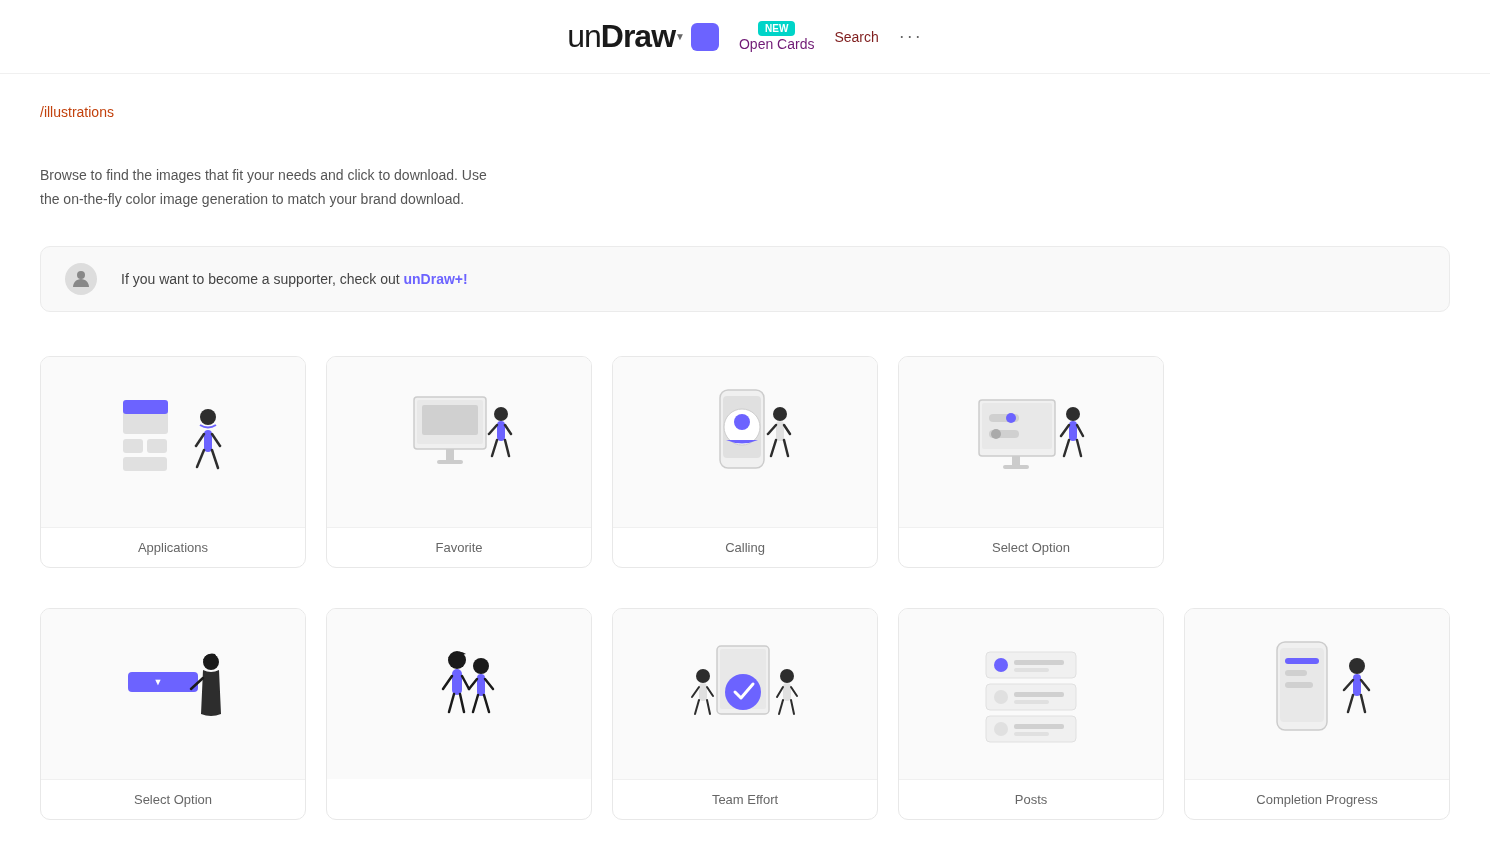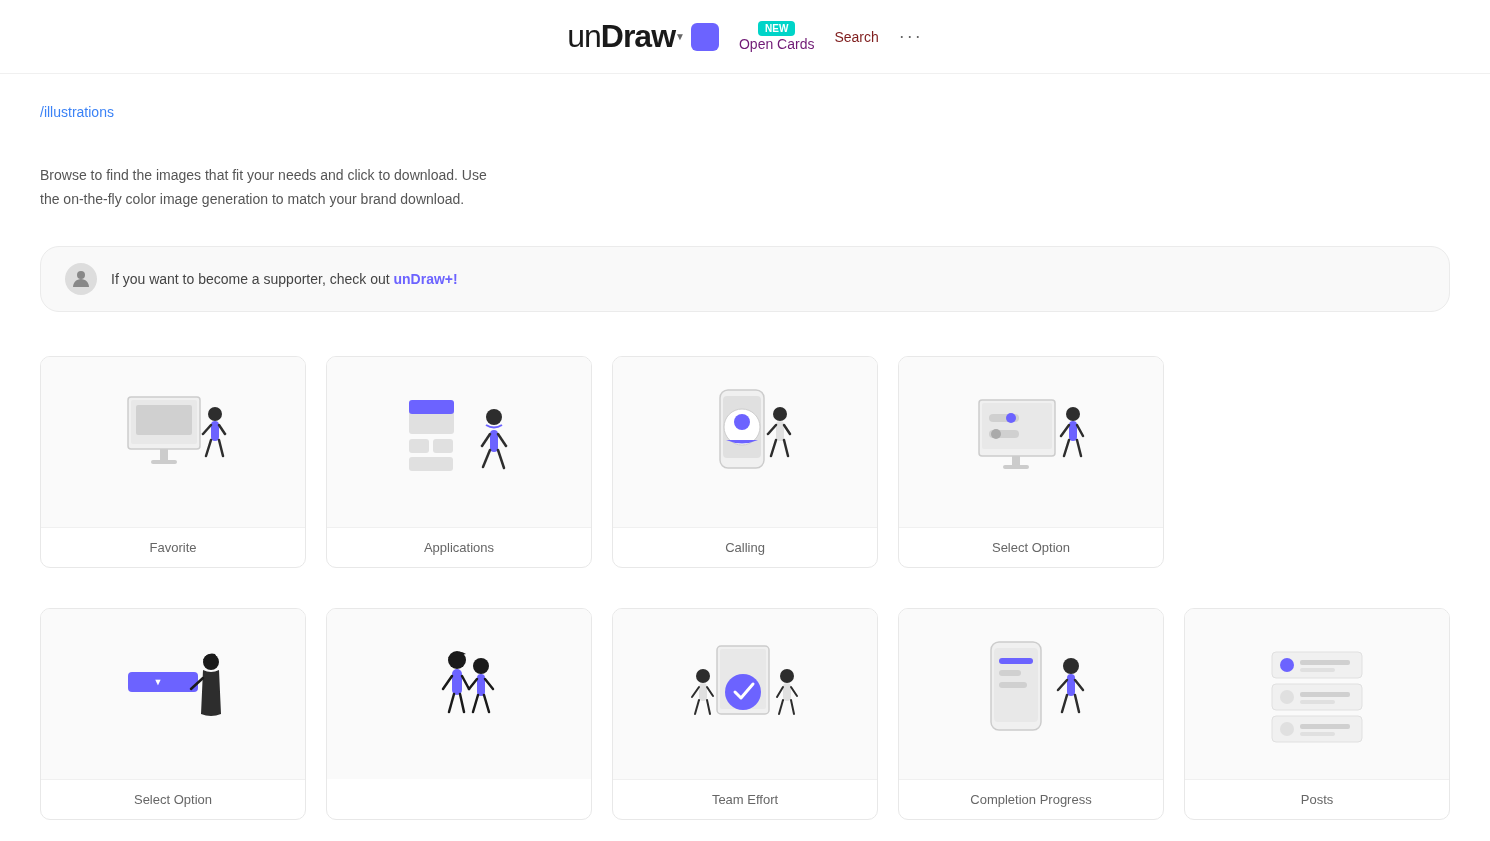--- a/index.html
+++ b/index.html
@@ -73,42 +73,42 @@
       display: flex;
       flex-direction: column;
       align-items: center;
     }
 
     
     .hero {
       padding: 30px 40px 10px;
     }
     .breadcrumb {
-      color: #3b82f6;
+      color: #c2410c;
       font-size: 14px;
       margin-bottom: 2px;
     }
     .hero-desc {
       font-size: 14px;
       color: #555;
       line-height: 1.7;
       max-width: 520px;
       margin-top: 44px;
     }
 
     
     .banner {
       margin: 24px 40px;
       background: #f9f9f9;
       border: 1px solid #ebebeb;
-      border-radius: 19px;
+      border-radius: 10px;
       padding: 16px 24px;
       display: flex;
       align-items: center;
-      gap: 14px;
+      gap: 24px;
     }
     .banner-icon {
       width: 32px;
       height: 32px;
       background: #ddd;
       border-radius: 50%;
       display: flex;
       align-items: center;
       justify-content: center;
       font-size: 16px;
@@ -211,20 +211,43 @@
   </div>
   <p class="banner-text">
     <span>If you want to become a supporter, check out </span><span class="banner-link">unDraw+!</span>
   </p>
 </div>
 
 <div class="grid">
 
   <div class="card">
     <div class="card-image">
+      <svg class="illus-applications" viewBox="0 0 140 140">
+
+        <rect x="20" y="30" width="45" height="32" rx="3" fill="#e0e0e0"></rect>
+        <rect x="20" y="28" width="45" height="14" rx="3" fill="#6c63ff"></rect>
+        <rect x="20" y="67" width="20" height="14" rx="3" fill="#e0e0e0"></rect>
+        <rect x="44" y="67" width="20" height="14" rx="3" fill="#e0e0e0"></rect>
+        <rect x="20" y="85" width="44" height="14" rx="3" fill="#e0e0e0"></rect>
+
+        <circle cx="105" cy="45" r="8" fill="#2d2d2d"></circle>
+        <path d="M97 53 Q105 58 113 53" stroke="#6c63ff" stroke-width="2" fill="none"></path>
+        <rect x="101" y="58" width="8" height="22" rx="4" fill="#6c63ff"></rect>
+        <line x1="101" y1="78" x2="94" y2="95" stroke="#2d2d2d" stroke-width="2.5" stroke-linecap="round"></line>
+        <line x1="109" y1="78" x2="115" y2="96" stroke="#2d2d2d" stroke-width="2.5" stroke-linecap="round"></line>
+
+        <line x1="101" y1="62" x2="93" y2="74" stroke="#2d2d2d" stroke-width="2.5" stroke-linecap="round"></line>
+        <line x1="109" y1="62" x2="117" y2="74" stroke="#2d2d2d" stroke-width="2.5" stroke-linecap="round"></line>
+      </svg>
+    </div>
+    <div class="card-label">Applications</div>
+  </div>
+
+  <div class="card">
+    <div class="card-image">
       <svg class="illus-favorite" viewBox="0 0 140 140">
 
         <rect x="25" y="25" width="72" height="52" rx="3" fill="#f0f0f0" stroke="#ccc" stroke-width="1.5"></rect>
         <rect x="28" y="28" width="66" height="44" rx="2" fill="#e8e8e8"></rect>
 
         <rect x="33" y="33" width="56" height="30" rx="2" fill="#d0d0d0"></rect>
 
         <rect x="57" y="77" width="8" height="12" fill="#ccc"></rect>
         <rect x="48" y="88" width="26" height="4" rx="2" fill="#ccc"></rect>
 
@@ -234,43 +257,20 @@
         <line x1="116" y1="53" x2="122" y2="62" stroke="#2d2d2d" stroke-width="2.5" stroke-linecap="round"></line>
         <line x1="108" y1="68" x2="103" y2="84" stroke="#2d2d2d" stroke-width="2.5" stroke-linecap="round"></line>
         <line x1="116" y1="68" x2="120" y2="84" stroke="#2d2d2d" stroke-width="2.5" stroke-linecap="round"></line>
       </svg>
     </div>
     <div class="card-label">Favorite</div>
   </div>
 
   <div class="card">
     <div class="card-image">
-      <svg class="illus-applications" viewBox="0 0 140 140">
-
-        <rect x="20" y="30" width="45" height="32" rx="3" fill="#e0e0e0"></rect>
-        <rect x="20" y="28" width="45" height="14" rx="3" fill="#6c63ff"></rect>
-        <rect x="20" y="67" width="20" height="14" rx="3" fill="#e0e0e0"></rect>
-        <rect x="44" y="67" width="20" height="14" rx="3" fill="#e0e0e0"></rect>
-        <rect x="20" y="85" width="44" height="14" rx="3" fill="#e0e0e0"></rect>
-
-        <circle cx="105" cy="45" r="8" fill="#2d2d2d"></circle>
-        <path d="M97 53 Q105 58 113 53" stroke="#6c63ff" stroke-width="2" fill="none"></path>
-        <rect x="101" y="58" width="8" height="22" rx="4" fill="#6c63ff"></rect>
-        <line x1="101" y1="78" x2="94" y2="95" stroke="#2d2d2d" stroke-width="2.5" stroke-linecap="round"></line>
-        <line x1="109" y1="78" x2="115" y2="96" stroke="#2d2d2d" stroke-width="2.5" stroke-linecap="round"></line>
-
-        <line x1="101" y1="62" x2="93" y2="74" stroke="#2d2d2d" stroke-width="2.5" stroke-linecap="round"></line>
-        <line x1="109" y1="62" x2="117" y2="74" stroke="#2d2d2d" stroke-width="2.5" stroke-linecap="round"></line>
-      </svg>
-    </div>
-    <div class="card-label">Applications</div>
-  </div>
-
-  <div class="card">
-    <div class="card-image">
       <svg class="illus-calling" viewBox="0 0 140 140">
 
         <rect x="45" y="18" width="44" height="78" rx="8" fill="#f0f0f0" stroke="#ccc" stroke-width="1.5"></rect>
         <rect x="48" y="24" width="38" height="62" rx="4" fill="#e0e0e0"></rect>
 
         <circle cx="67" cy="55" r="18" fill="#fff" stroke="#ccc" stroke-width="1"></circle>
         <circle cx="67" cy="50" r="8" fill="#6c63ff"></circle>
         <path d="M51 68 Q67 75 83 68" fill="#6c63ff"></path>
 
         <circle cx="105" cy="42" r="7" fill="#2d2d2d"></circle>
@@ -384,56 +384,56 @@
         <line x1="116" y1="63" x2="122" y2="72" stroke="#2d2d2d" stroke-width="2" stroke-linecap="round"></line>
         <line x1="108" y1="76" x2="104" y2="90" stroke="#2d2d2d" stroke-width="2" stroke-linecap="round"></line>
         <line x1="116" y1="76" x2="119" y2="90" stroke="#2d2d2d" stroke-width="2" stroke-linecap="round"></line>
       </svg>
     </div>
     <div class="card-label">Team Effort</div>
   </div>
 
   <div class="card">
     <div class="card-image">
+      <svg class="illus-posts" viewBox="0 0 140 140">
+
+        <rect x="25" y="28" width="90" height="26" rx="4" fill="#f0f0f0" stroke="#e0e0e0" stroke-width="1"></rect>
+        <circle cx="40" cy="41" r="7" fill="#6c63ff"></circle>
+        <rect x="53" y="36" width="50" height="5" rx="2" fill="#d0d0d0"></rect>
+        <rect x="53" y="44" width="35" height="4" rx="2" fill="#e0e0e0"></rect>
+
+        <rect x="25" y="60" width="90" height="26" rx="4" fill="#f0f0f0" stroke="#e0e0e0" stroke-width="1"></rect>
+        <circle cx="40" cy="73" r="7" fill="#e0e0e0"></circle>
+        <rect x="53" y="68" width="50" height="5" rx="2" fill="#d0d0d0"></rect>
+        <rect x="53" y="76" width="35" height="4" rx="2" fill="#e0e0e0"></rect>
+
+        <rect x="25" y="92" width="90" height="26" rx="4" fill="#f0f0f0" stroke="#e0e0e0" stroke-width="1"></rect>
+        <circle cx="40" cy="105" r="7" fill="#e0e0e0"></circle>
+        <rect x="53" y="100" width="50" height="5" rx="2" fill="#d0d0d0"></rect>
+        <rect x="53" y="108" width="35" height="4" rx="2" fill="#e0e0e0"></rect>
+      </svg>
+    </div>
+    <div class="card-label">Posts</div>
+  </div>
+
+  <div class="card">
+    <div class="card-image">
       <svg class="illus-completion" viewBox="0 0 140 140">
 
         <rect x="30" y="18" width="50" height="88" rx="8" fill="#f0f0f0" stroke="#ccc" stroke-width="1.5"></rect>
         <rect x="33" y="24" width="44" height="74" rx="4" fill="#e8e8e8"></rect>
 
         <rect x="38" y="34" width="34" height="6" rx="3" fill="#6c63ff"></rect>
         <rect x="38" y="46" width="22" height="6" rx="3" fill="#d0d0d0"></rect>
         <rect x="38" y="58" width="28" height="6" rx="3" fill="#d0d0d0"></rect>
 
         <circle cx="110" cy="42" r="8" fill="#2d2d2d"></circle>
         <rect x="106" y="50" width="8" height="22" rx="4" fill="#6c63ff"></rect>
         <line x1="106" y1="56" x2="97" y2="66" stroke="#2d2d2d" stroke-width="2.5" stroke-linecap="round"></line>
         <line x1="114" y1="56" x2="122" y2="66" stroke="#2d2d2d" stroke-width="2.5" stroke-linecap="round"></line>
         <line x1="106" y1="71" x2="101" y2="88" stroke="#2d2d2d" stroke-width="2.5" stroke-linecap="round"></line>
         <line x1="114" y1="71" x2="118" y2="88" stroke="#2d2d2d" stroke-width="2.5" stroke-linecap="round"></line>
       </svg>
     </div>
     <div class="card-label">Completion Progress</div>
   </div>
 
-  <div class="card">
-    <div class="card-image">
-      <svg class="illus-posts" viewBox="0 0 140 140">
-
-        <rect x="25" y="28" width="90" height="26" rx="4" fill="#f0f0f0" stroke="#e0e0e0" stroke-width="1"></rect>
-        <circle cx="40" cy="41" r="7" fill="#6c63ff"></circle>
-        <rect x="53" y="36" width="50" height="5" rx="2" fill="#d0d0d0"></rect>
-        <rect x="53" y="44" width="35" height="4" rx="2" fill="#e0e0e0"></rect>
-
-        <rect x="25" y="60" width="90" height="26" rx="4" fill="#f0f0f0" stroke="#e0e0e0" stroke-width="1"></rect>
-        <circle cx="40" cy="73" r="7" fill="#e0e0e0"></circle>
-        <rect x="53" y="68" width="50" height="5" rx="2" fill="#d0d0d0"></rect>
-        <rect x="53" y="76" width="35" height="4" rx="2" fill="#e0e0e0"></rect>
-
-        <rect x="25" y="92" width="90" height="26" rx="4" fill="#f0f0f0" stroke="#e0e0e0" stroke-width="1"></rect>
-        <circle cx="40" cy="105" r="7" fill="#e0e0e0"></circle>
-        <rect x="53" y="100" width="50" height="5" rx="2" fill="#d0d0d0"></rect>
-        <rect x="53" y="108" width="35" height="4" rx="2" fill="#e0e0e0"></rect>
-      </svg>
-    </div>
-    <div class="card-label">Posts</div>
-  </div>
-
 </div>
 
 </body></html>

